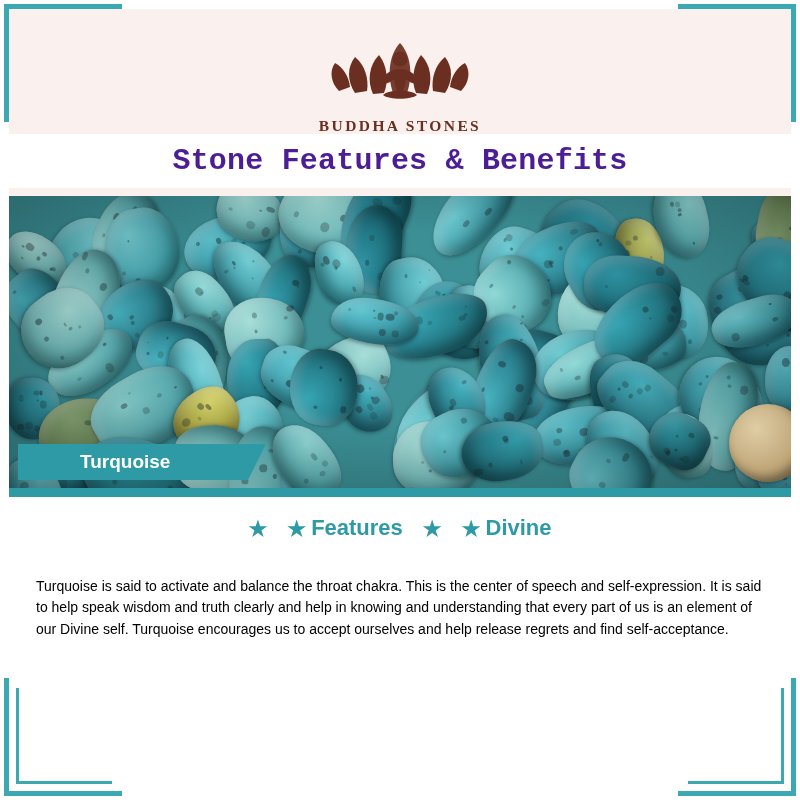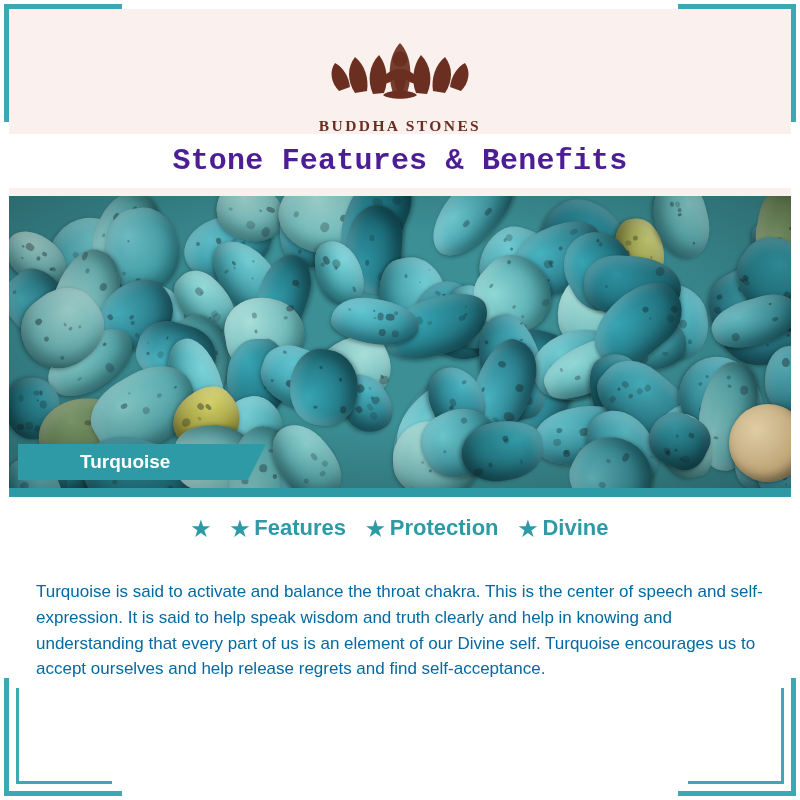--- a/index.html
+++ b/index.html
@@ -215,23 +215,23 @@
     line-height: 1;
     color: #2e9aa6;
   }
 
   
   .body-copy {
     position: absolute;
     top: 562px;
     left: 36px;
     right: 30px;
-    font-size: 17px;
+    font-size: 14px;
     line-height: 1.52;
-    color: #0369a1;
+    color: #000000;
     font-family: "Liberation Sans", sans-serif;
   }
 </style>
 </head>
 <body>
 
 <div class="page">
 
   <div class="corner tl">
     <span class="h1"></span>
@@ -947,21 +947,20 @@
   <div class="benefits">
     <div class="benefit">
       <span class="star">★</span>
     </div>
     <div class="benefit">
       <span class="star">★</span>
       <span>Features</span>
     </div>
     <div class="benefit">
       <span class="star">★</span>
-      <span>Protection</span>
     </div>
     <div class="benefit">
       <span class="star">★</span>
       <span>Divine</span>
     </div>
   </div>
 
   <p class="body-copy">Turquoise is said to activate and balance the throat chakra. This is the center of speech and self-expression. It is said to help speak wisdom and truth clearly and help in knowing and understanding that every part of us is an element of our Divine self. Turquoise encourages us to accept ourselves and help release regrets and find self-acceptance.</p>
 
 </div>

